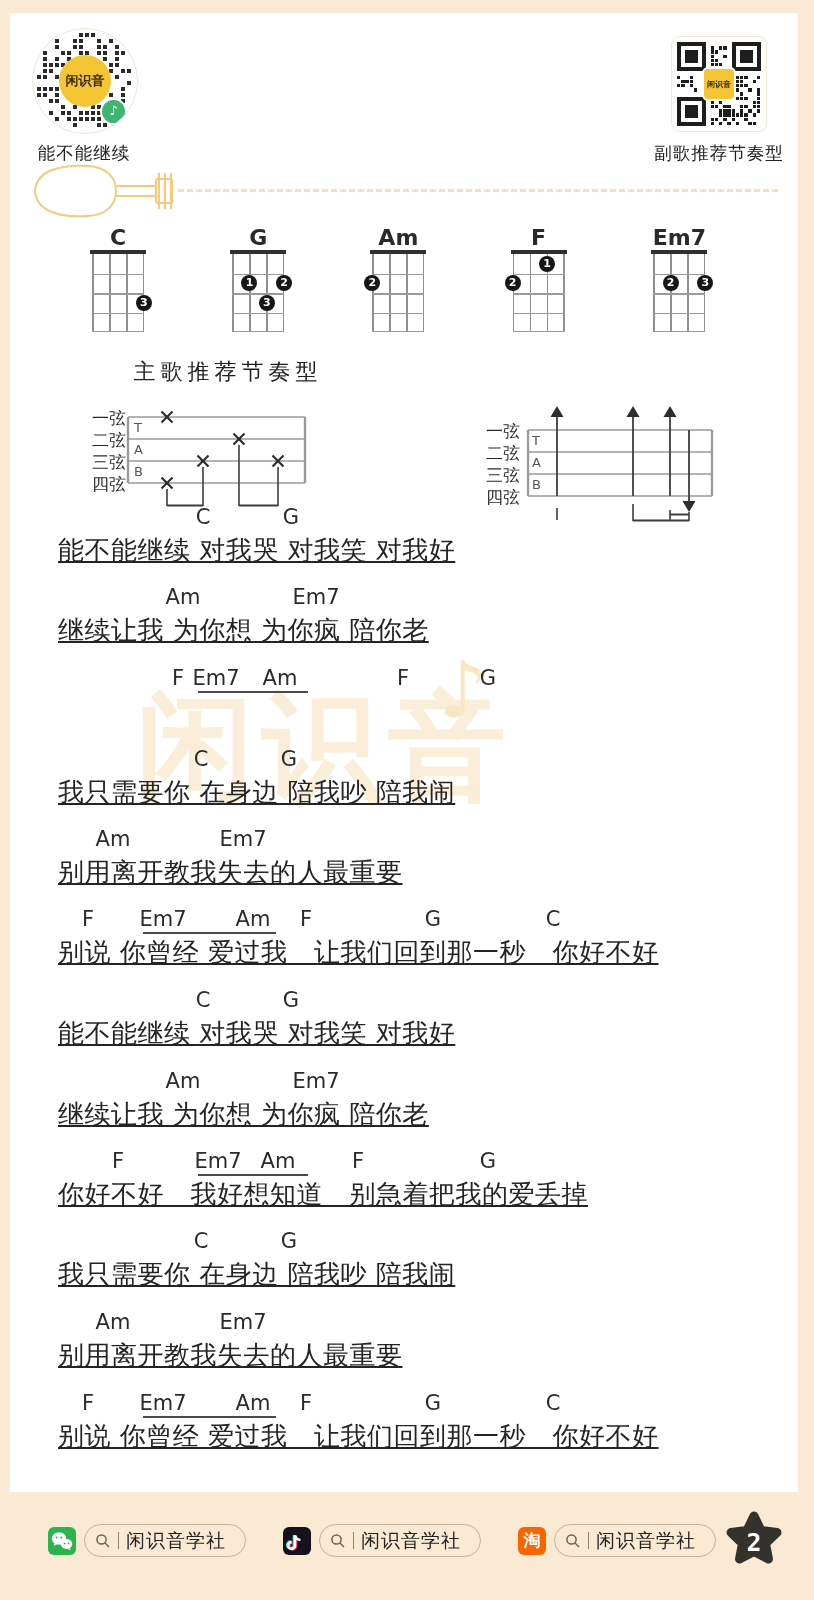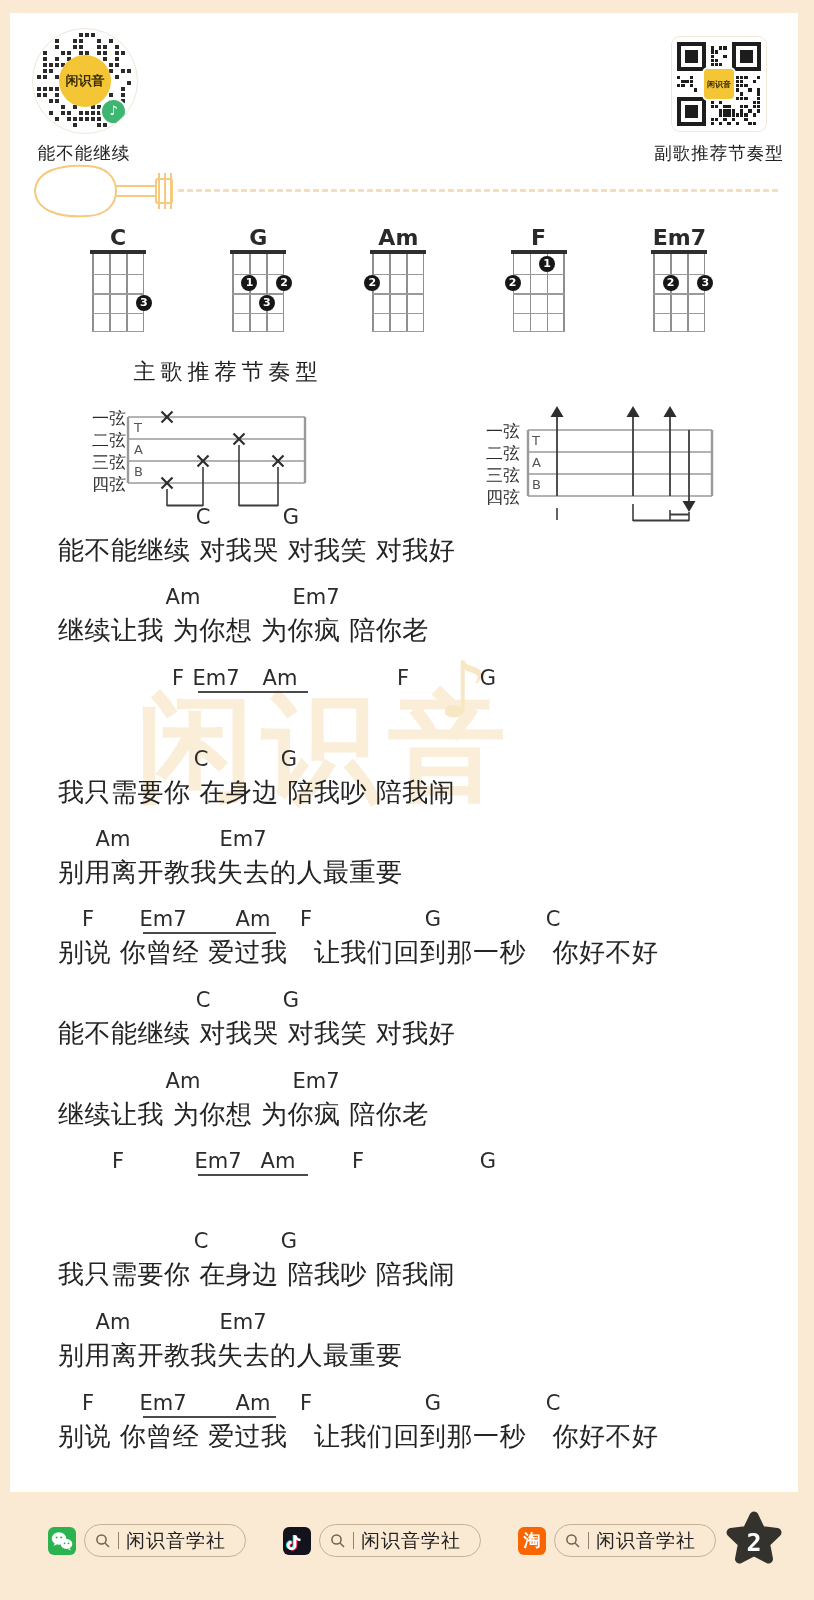--- a/index.html
+++ b/index.html
@@ -57,21 +57,21 @@
   
   .watermark{position:absolute;left:126px;top:656px;font-size:118px;font-weight:700;
              letter-spacing:8px;color:#faeed9;z-index:0;user-select:none;}
   .watermark-note{position:absolute;left:428px;top:632px;font-size:78px;color:#f8e7c5;z-index:0;}
 
   
   .lyric-block{position:absolute;left:48px;z-index:1;}
   .chord-line{position:relative;height:28px;}
   .chord-label{position:absolute;transform:translateX(-50%);font-size:21px;font-weight:500;color:#2b2b2b;white-space:nowrap;}
   .chord-underline{position:absolute;top:25px;height:2px;background:#4a4a4a;}
-  .lyric-text{font-size:26px;color:#242424;letter-spacing:0.5px;white-space:pre;}
+  .lyric-text{font-size:26px;color:#242424;letter-spacing:0.5px;white-space:pre;text-decoration:underline;}
 
   
   .fgroup{position:absolute;top:1524px;display:flex;align-items:center;gap:8px;}
   .ficon{width:28px;height:28px;border-radius:6px;position:relative;flex:none;}
   .pill{height:33px;width:162px;border:1.5px solid #c3b096;border-radius:17px;display:flex;
         align-items:center;padding:0 10px;gap:7px;box-sizing:border-box;}
   .pill .bar{width:1px;height:17px;background:#8f8372;}
   .pill .plabel{font-size:19px;color:#232323;letter-spacing:1px;}
   .taobao{background:#f96600;color:#fff;font-size:17px;font-weight:700;display:flex;
           align-items:center;justify-content:center;}
@@ -503,20 +503,21 @@
         </div>
         <div class="lyric-block" style="top: 1136px;">
           <div class="chord-line">
             <span class="chord-label" style="left: 60px;">F</span>
             <span class="chord-label" style="left: 160px;">Em7</span>
             <span class="chord-label" style="left: 220px;">Am</span>
             <span class="chord-label" style="left: 300px;">F</span>
             <span class="chord-label" style="left: 430px;">G</span>
             <div class="chord-underline" style="left: 140px; width: 110px;"></div>
           </div>
+          <div class="lyric-text">你好不好　我好想知道　别急着把我的爱丢掉</div>
         </div>
         <div class="lyric-block" style="top: 1216px;">
           <div class="chord-line">
             <span class="chord-label" style="left: 143px;">C</span>
             <span class="chord-label" style="left: 231px;">G</span>
           </div>
           <div class="lyric-text">我只需要你 在身边 陪我吵 陪我闹</div>
         </div>
         <div class="lyric-block" style="top: 1297px;">
           <div class="chord-line">

